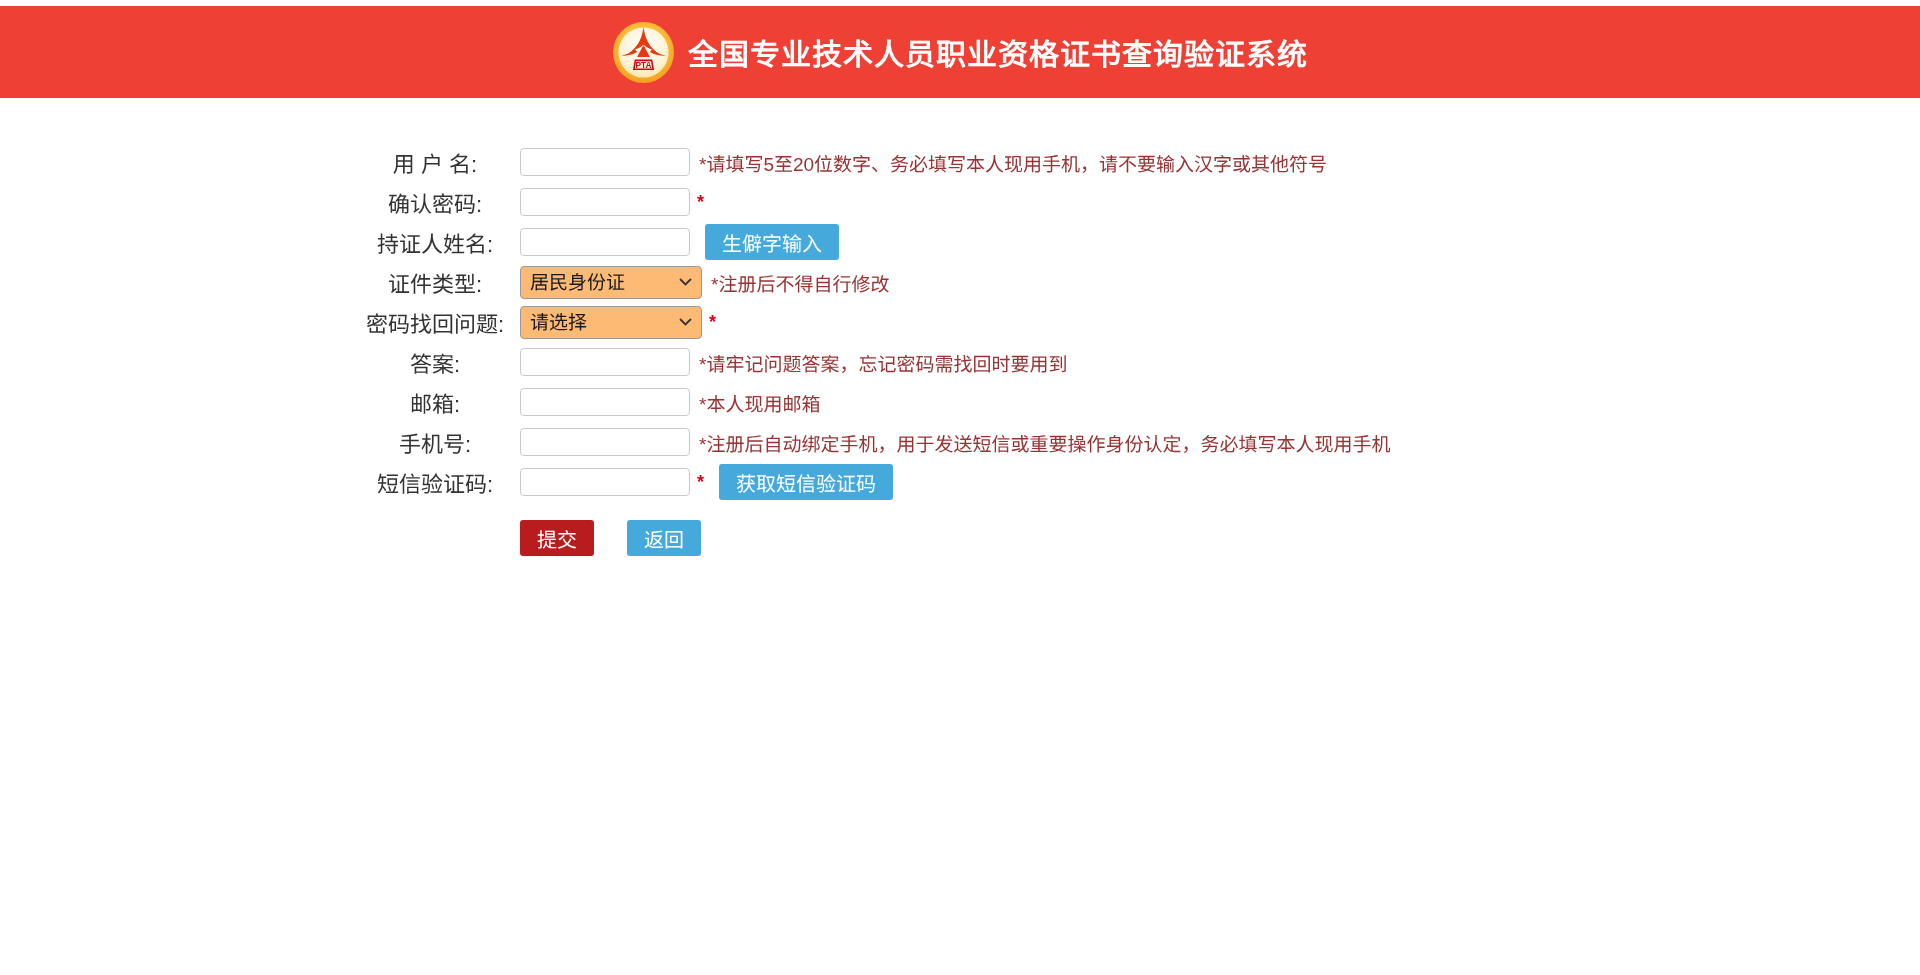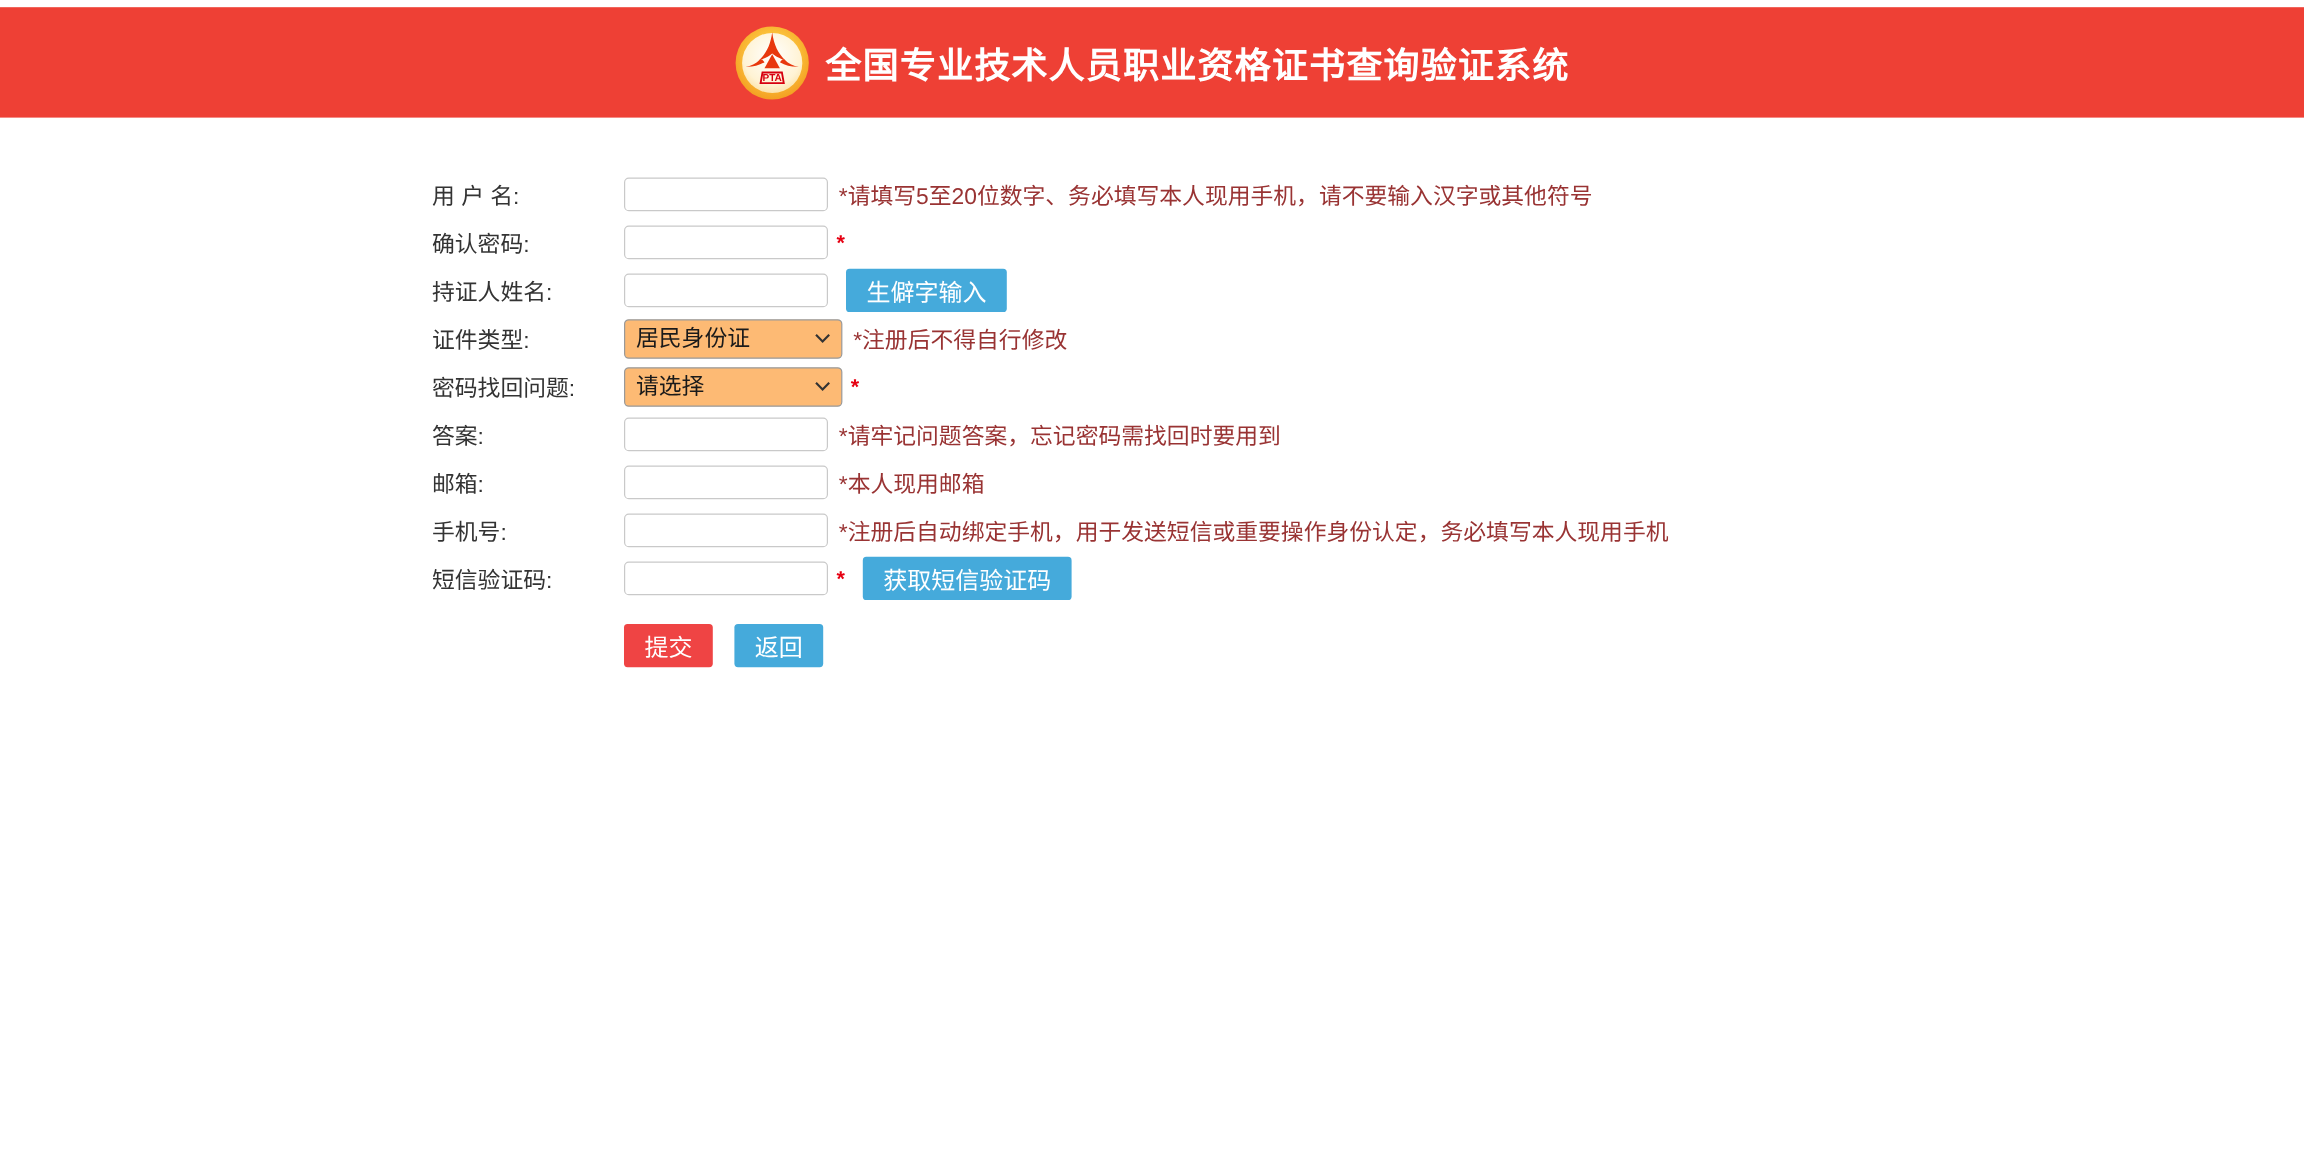--- a/index.html
+++ b/index.html
@@ -9,39 +9,39 @@
 
   
   .header { margin-top: 6px; height: 92px; background: #EE4035;
     display: flex; align-items: center; justify-content: center; gap: 13px; }
   .logo { width: 63px; height: 63px; flex: none; }
   .header-title { color: #ffffff; font-size: 30px; font-weight: bold; letter-spacing: 1px; font-family: Liberation Serif, serif; }
 
   
   .form-wrap { width: 1200px; margin: 0 auto; padding-top: 44px; }
   .row { display: flex; align-items: center; height: 40px; }
-  .lbl { width: 150px; flex: none; text-align: left; font-size: 19px; color: #333; white-space: pre; }
+  .lbl { width: 150px; flex: none; text-align: center; font-size: 22px; color: #333; white-space: pre; }
   .txt { margin-left: 10px; width: 170px; height: 28px; border: 1px solid #c9c9c9;
     border-radius: 4px; padding: 0 6px; font-size: 16px; background: #fff; outline: none; }
   .selwrap { position: relative; margin-left: 10px; flex: none; }
   .sel { appearance: none; -webkit-appearance: none; -moz-appearance: none;
     width: 182px; height: 33px; border: 1px solid #999; border-radius: 4px;
     padding: 0 26px 0 9px; font-size: 19px; color: #1a1a1a; background: #fdba74;
     font-family: inherit; outline: none; }
   .chev { position: absolute; right: 10px; top: 50%; transform: translateY(-50%);
     pointer-events: none; line-height: 0; }
   .hint { margin-left: 9px; font-size: 19px; color: #993333; white-space: nowrap; }
   .star { margin-left: 7px; font-size: 18px; color: #E60012; font-weight: bold; }
   .btn-blue { margin-left: 15px; height: 36px; padding: 0 17px; border: none;
     border-radius: 3px; background: #45AADB; color: #fff; font-size: 20px;
     font-family: inherit; cursor: pointer; }
   .actions { margin-top: 18px; padding-left: 160px; display: flex; align-items: center; }
   .btn-submit { height: 36px; padding: 0 17px; border: none; border-radius: 3px;
-    background: #ef4444; color: #fff; font-size: 20px; font-family: inherit; cursor: pointer; }
-  .btn-back { margin-left: 18px; height: 36px; padding: 0 17px; border: none;
+    background: #b91c1c; color: #fff; font-size: 20px; font-family: inherit; cursor: pointer; }
+  .btn-back { margin-left: 33px; height: 36px; padding: 0 17px; border: none;
     border-radius: 3px; background: #45AADB; color: #fff; font-size: 20px;
     font-family: inherit; cursor: pointer; }
 </style>
 </head>
 <body>
 
 <div class="page">
 
   <div class="header">
     <svg class="logo" viewBox="0 0 64 64">

